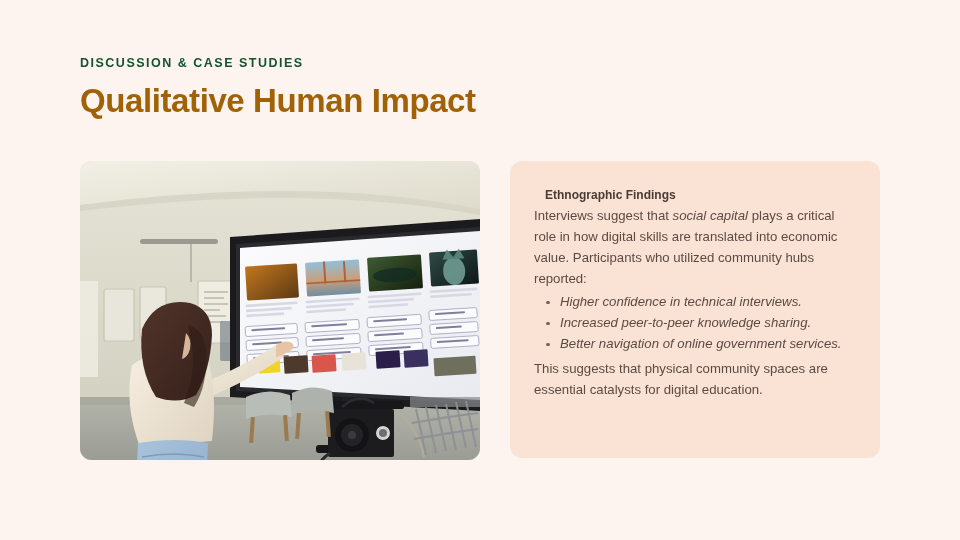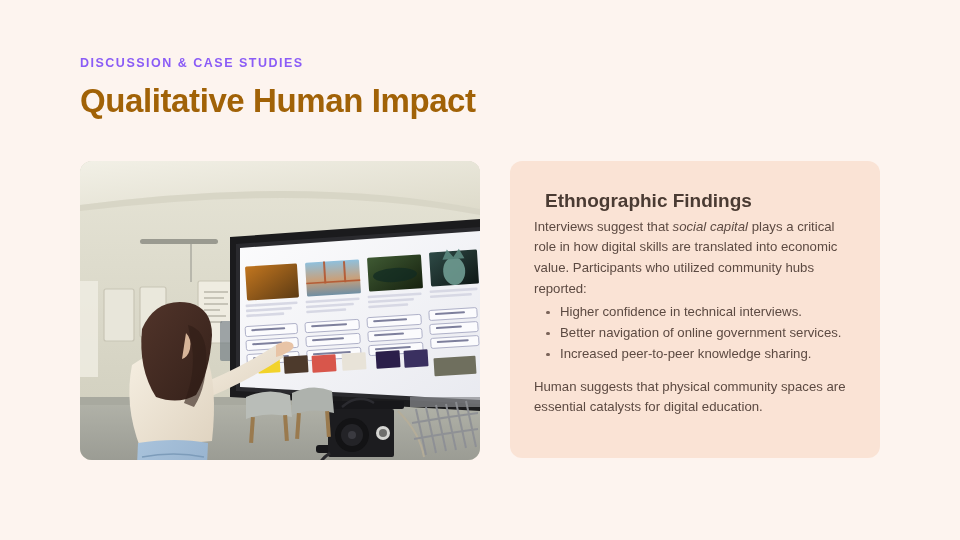--- a/index.html
+++ b/index.html
@@ -28,21 +28,21 @@
     position: absolute;
     left: 80px;
     top: 56px;
     width: 700px;
   }
 
   .eyebrow {
     font-size: 12.5px;
     font-weight: 700;
     letter-spacing: 1.5px;
-    color: #8b5cf6;
+    color: #14532d;
     text-transform: uppercase;
     line-height: 1.2;
   }
 
   .page-title {
     margin-top: 12px;
     font-size: 33px;
     font-weight: 700;
     letter-spacing: -0.4px;
     color: #a16207;
@@ -69,41 +69,42 @@
     left: 510px;
     top: 161px;
     width: 370px;
     height: 297px;
     background: #fae3d5;
     border-radius: 12px;
     padding: 26px 24px 0 24px;
   }
 
   .card-heading {
-    font-size: 19px;
+    font-size: 12px;
     font-weight: 700;
     color: #4a3b33;
     line-height: 1.45;
     margin-bottom: 2px;
     padding-left: 11px;
   }
 
   .body-text {
     font-size: 13.2px;
     color: #5c4a42;
     line-height: 1.58;
   }
 
   .body-text .em { font-style: italic; }
   .body-text .ul { }
 
   .bullet-list {
     list-style: none;
-    margin: 2px 0 12px 0;
+    margin: 2px 0 5px 0;
     padding: 0;
+    font-style: italic;
   }
 
   .bullet-list li {
     position: relative;
     padding-left: 26px;
     font-size: 13.2px;
     color: #5c4a42;
     line-height: 1.58;
   }
 
@@ -347,25 +348,25 @@
 
     <p class="body-text">
       <span>Interviews suggest that </span><span class="em">social capital</span><span> plays a critical role in how digital skills are translated into economic value. Participants who utilized community hubs reported:</span>
     </p>
 
     <ul class="bullet-list">
       <li>
         <span>Higher confidence in technical interviews.</span>
       </li>
       <li>
+        <span>Increased peer-to-peer knowledge sharing.</span>
+      </li>
+      <li>
         <span>Better navigation of online government services.</span>
       </li>
-      <li>
-        <span>Increased peer-to-peer knowledge sharing.</span>
-      </li>
     </ul>
 
     <p class="body-text closing-text">
-      <span>Human suggests that </span><span class="ul">physical community spaces</span><span> are essential catalysts for digital education.</span>
+      <span>This suggests that </span><span class="ul">physical community spaces</span><span> are essential catalysts for digital education.</span>
     </p>
   </div>
 
 </div>
 
 </body></html>

